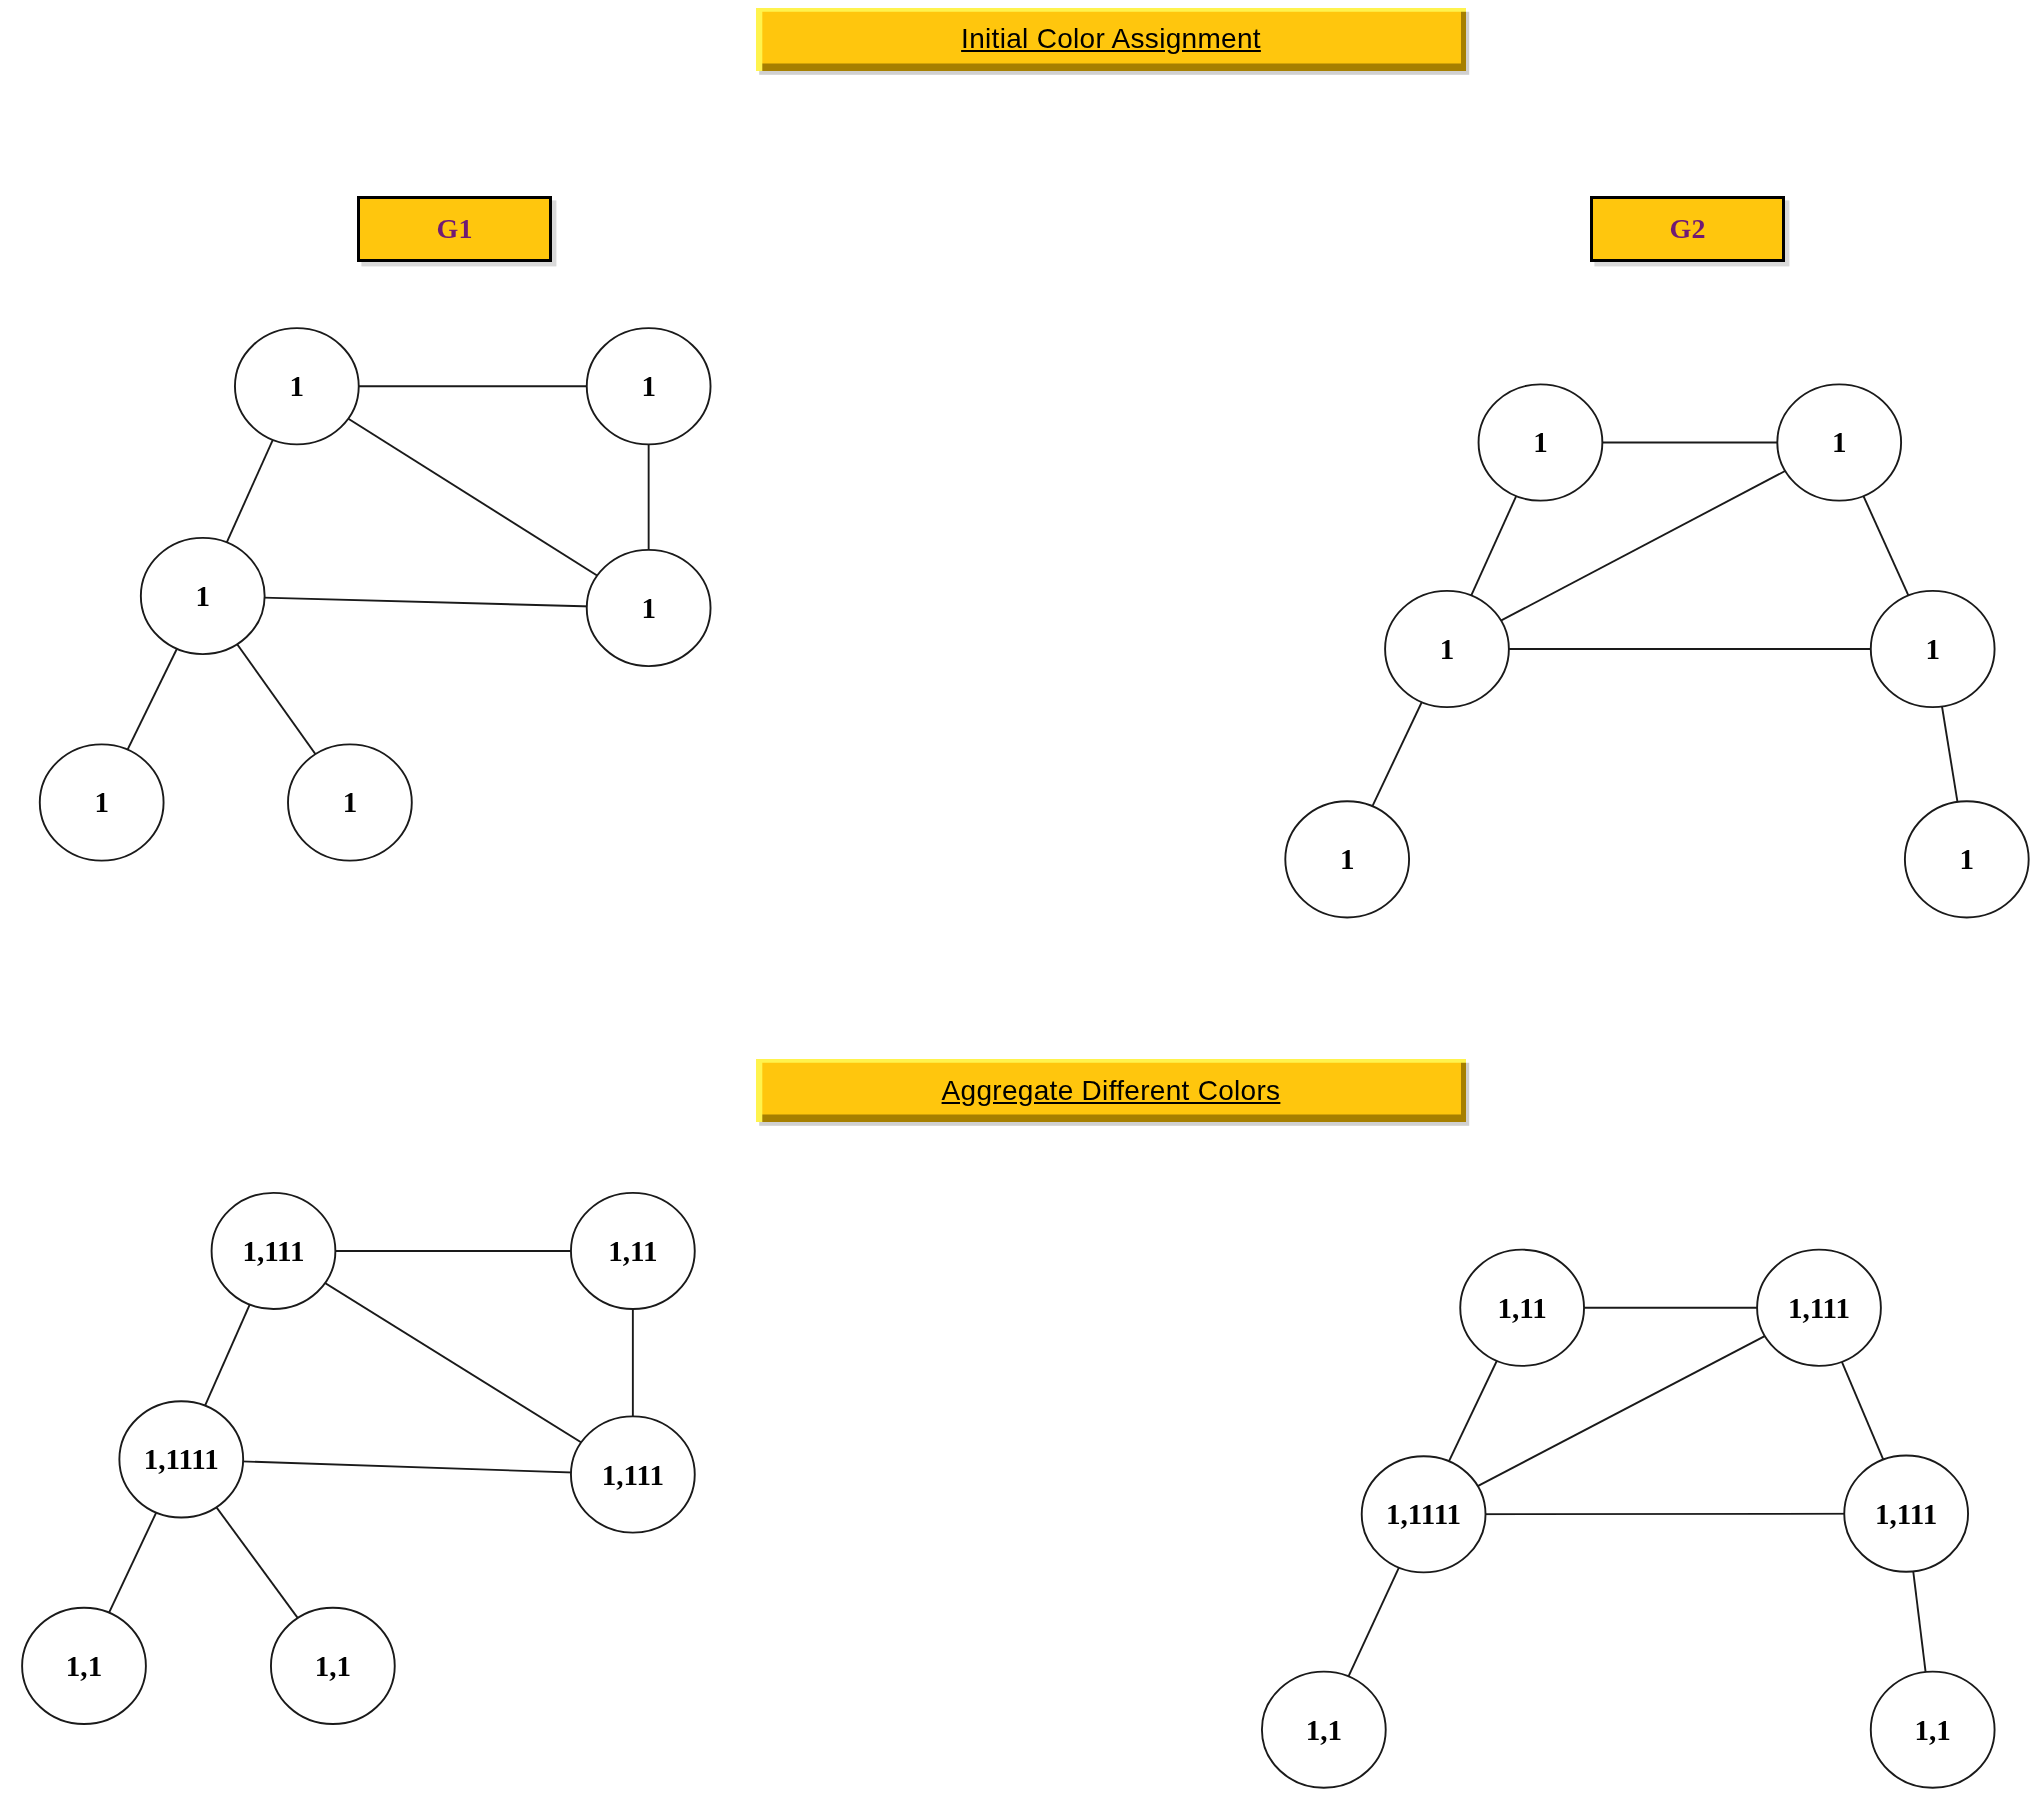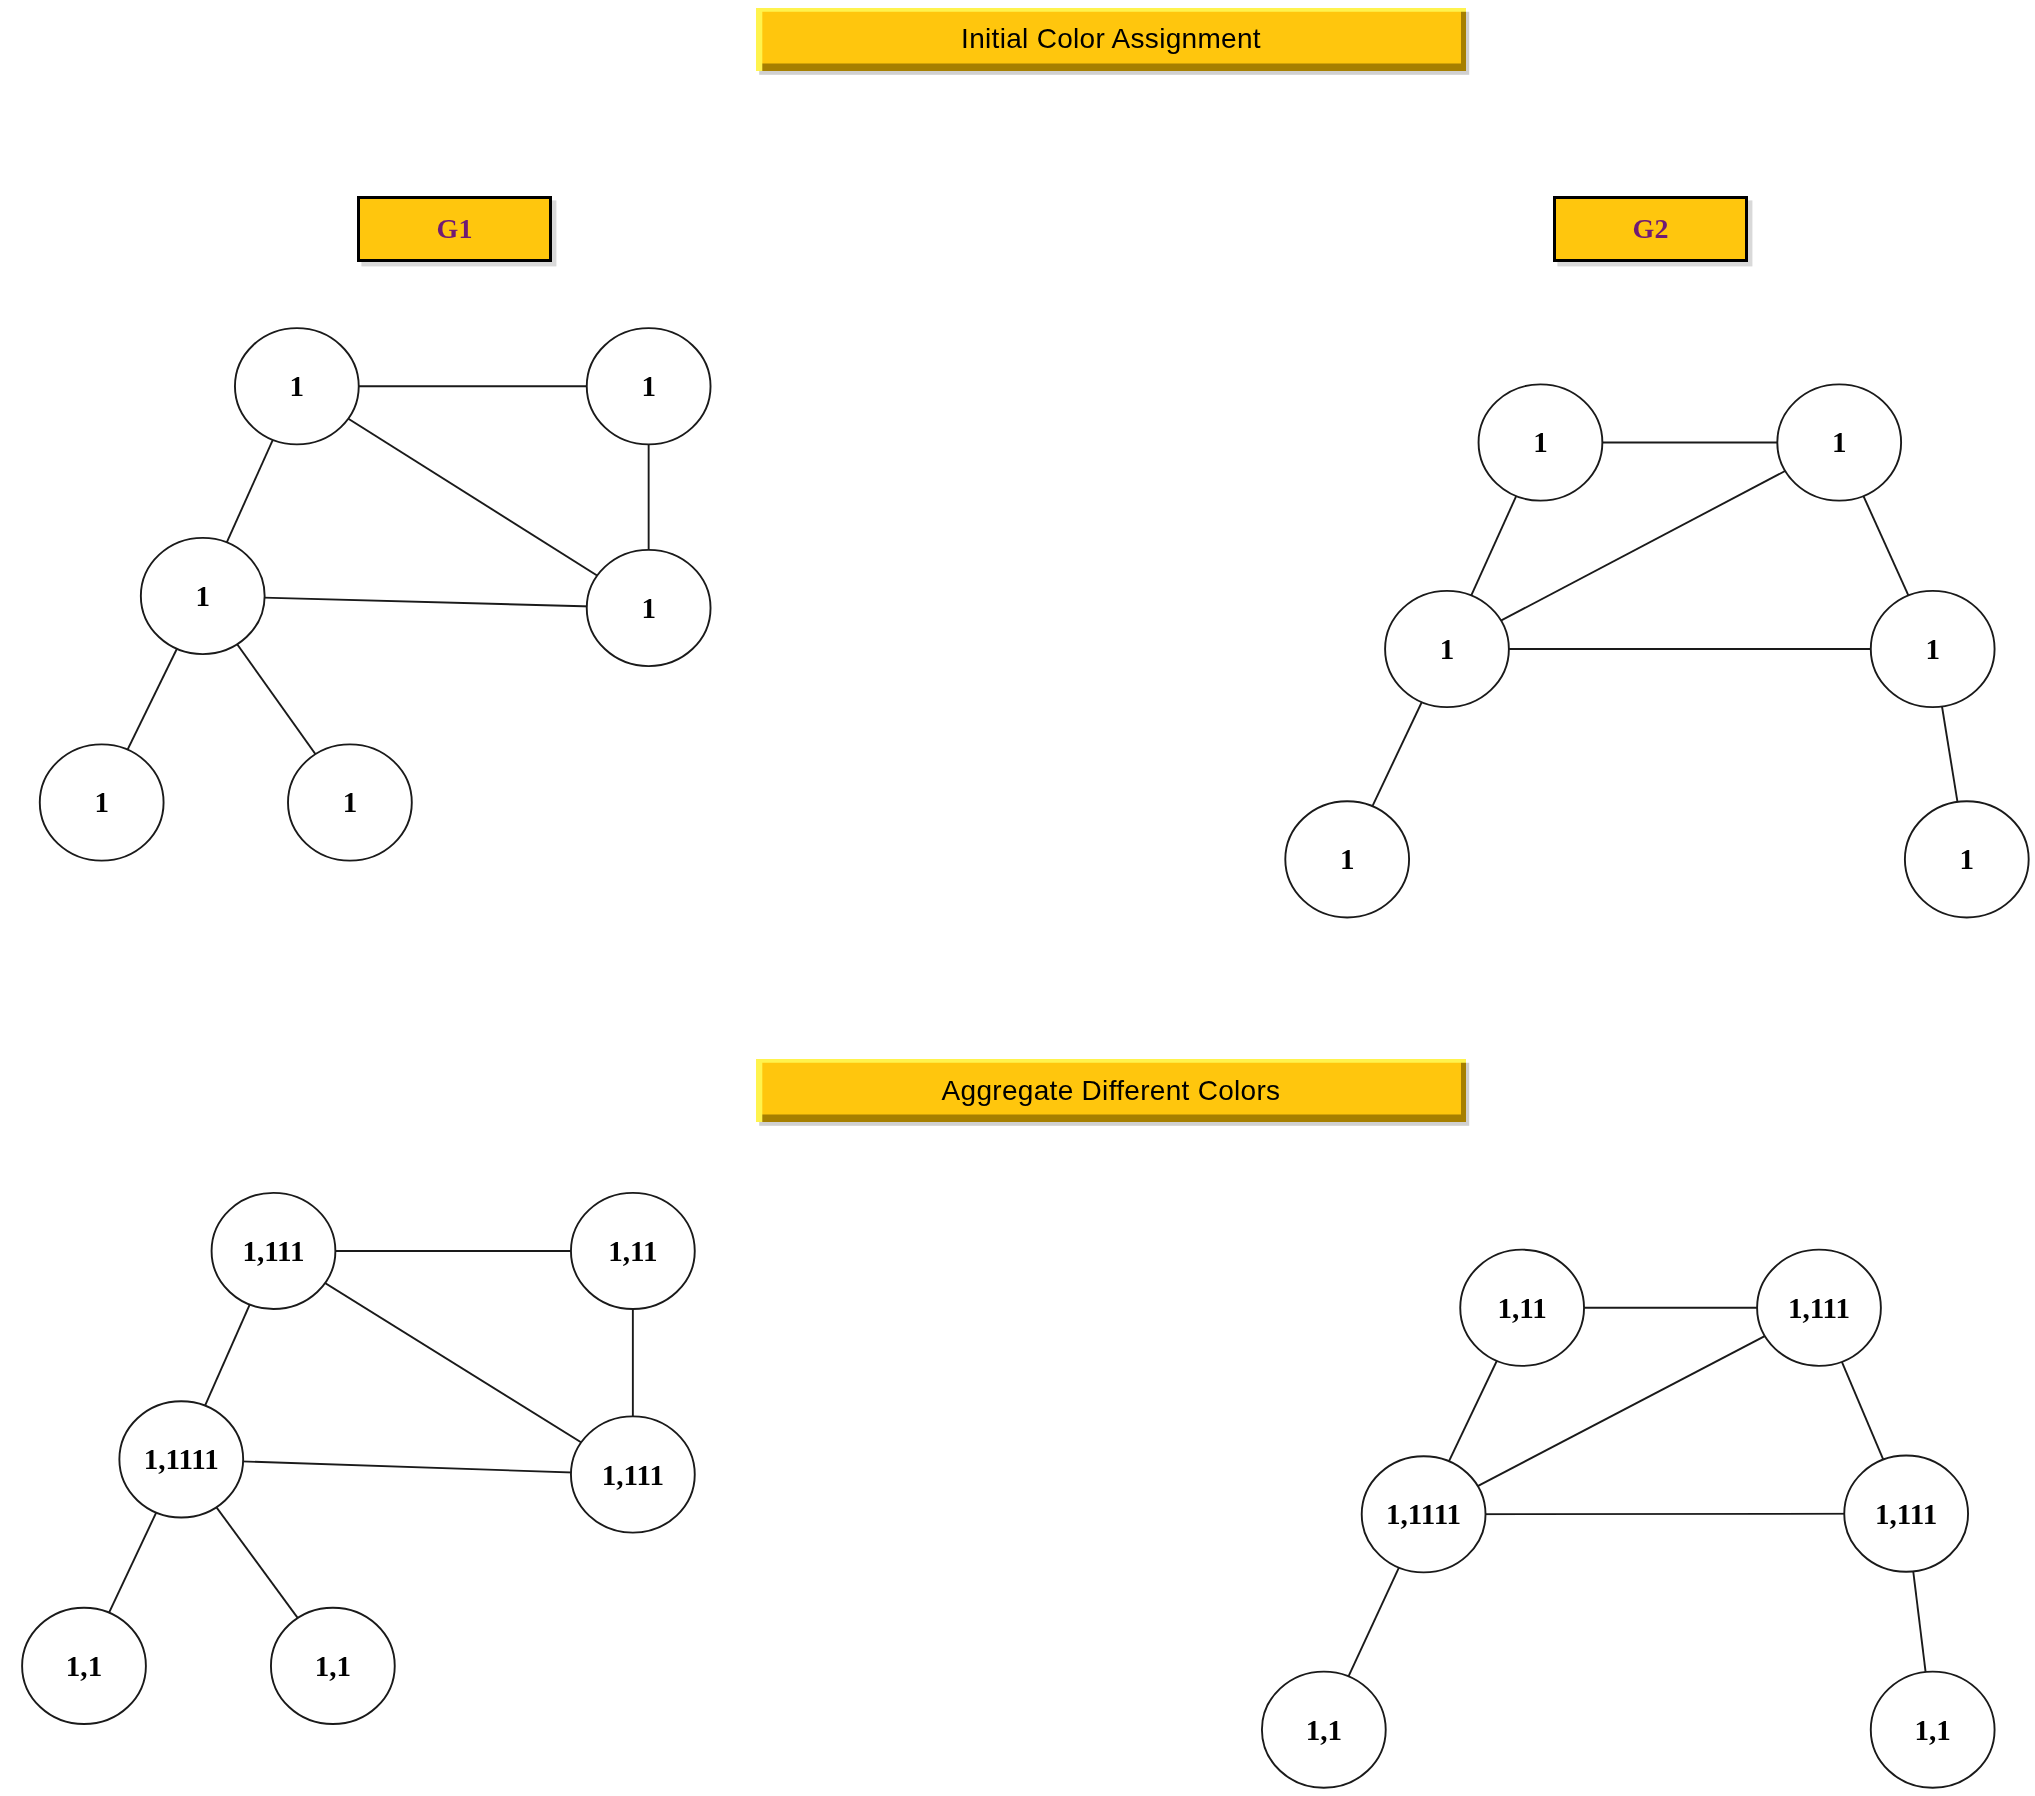--- a/index.html
+++ b/index.html
@@ -13,39 +13,39 @@
 
   
   .banner{
     position:absolute;
     left:756px;width:710px;height:63px;
     background:var(--banner-fill,#FFC60D);
     box-shadow:
       inset 6.3px 3.8px 0 var(--banner-highlight,#FFF34D),
       inset -5px -7.6px 0 var(--banner-shadow,#A67F00),
       3.2px 3.8px 0 rgba(120,120,120,.35);
-    display:flex;align-items:center;justify-content:center;
+    display:flex;align-items:center;justify-content:center;text-decoration:underline;
   }
   .banner.top{top:7.6px;}
   .banner.mid{top:1059px;}
   .banner span{
     font-size:28px;color:#000;letter-spacing:0.3px;
   }
 
   
   .gbox{
     position:absolute;top:196px;width:195px;height:66px;
     box-sizing:border-box;
     background:var(--box-fill,#FFC60D);
     border:3.2px solid var(--box-border,#000);
     box-shadow:4.4px 4.4px 0 rgba(170,170,170,.45);
     display:flex;align-items:center;justify-content:center;
   }
   .gbox.g1{left:357px;}
-  .gbox.g2{left:1553px;}
+  .gbox.g2{left:1590px;}
   .gbox span{
     font-family:"Liberation Serif",serif;
     font-weight:700;font-size:28px;color:#701a75;
   }
 
   
   #graphs-svg{position:absolute;left:0;top:0;}
   .edge{stroke:var(--stroke,#1a1a1a);stroke-width:3px;}
   .node{fill:var(--node-fill,#fff);stroke:var(--stroke,#1a1a1a);stroke-width:3px;}
   .nlabel{

